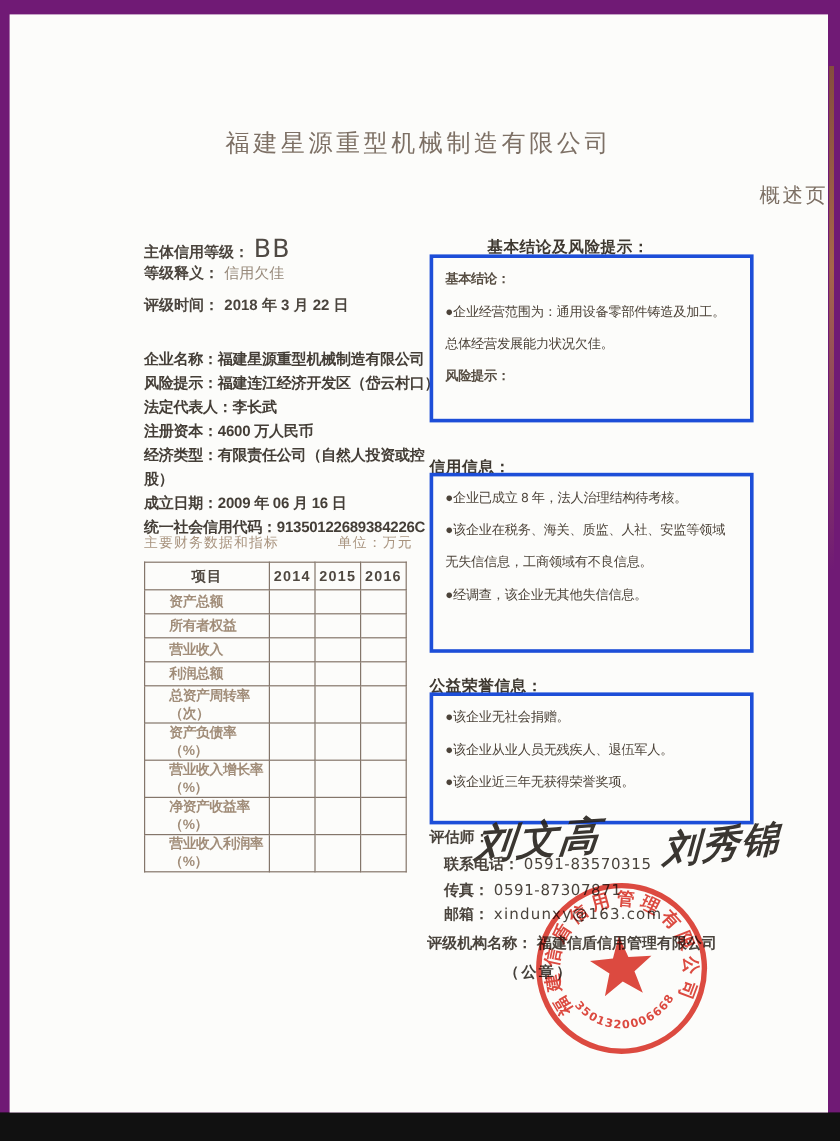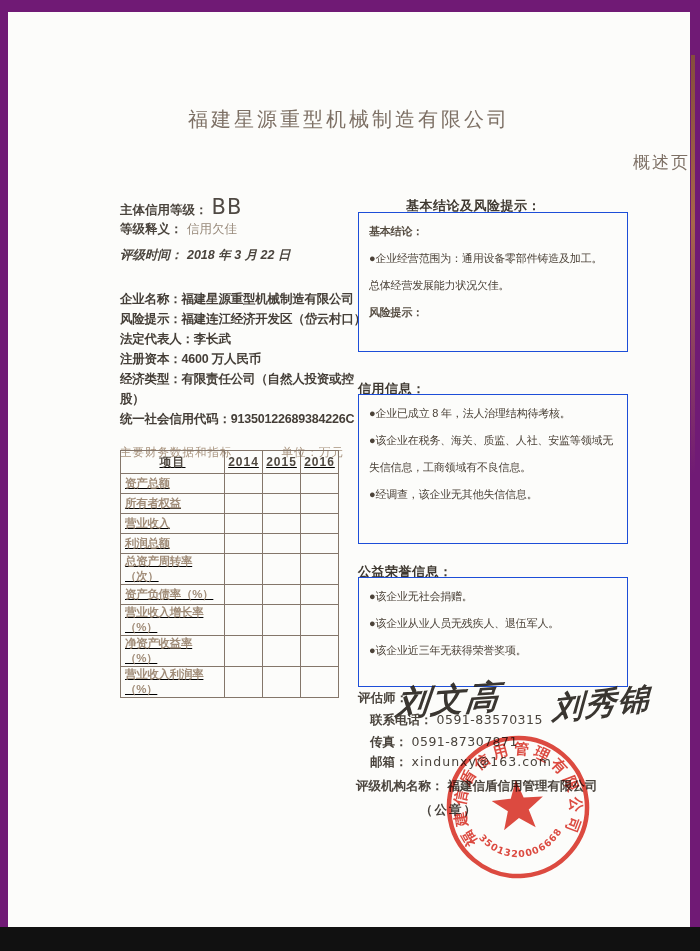--- a/index.html
+++ b/index.html
@@ -17,41 +17,41 @@
     letter-spacing:2px; color:#7d7065; font-weight:500; }
 
   .lbl { color:#4a443d; font-weight:700; font-size:12.5px; }
   .val { color:#4a443d; font-size:12.5px; }
   .faded { color:#97897a; }
 
   .rating-line1 { top:183px; left:112px; display:flex; align-items:baseline; gap:4px; }
   .grade-value { font-size:21px; color:#4f4943; letter-spacing:1px; font-weight:500;
     font-family:"DejaVu Sans",sans-serif; }
   .rating-line2 { top:194px; left:112px;margin-top:13px; }
-  .rating-line3 { top:233px; left:112px;font-style:italic; }
+  .rating-line3 { top:233px; left:112px; }
 
   .company { top:277px; left:112px; width:256px; font-size:12.5px; font-weight:700;
     color:#443e37; line-height:20px; letter-spacing:-0.2px; }
 
   .fin-caption { top:433px; left:112px; width:224px; display:flex; justify-content:space-between;
     font-size:11.5px; color:#a8937e; letter-spacing:1px;text-align:right; }
-  table.fin { top:438px; left:112px; border-collapse:collapse;text-decoration:underline; }
+  table.fin { top:456px; left:112px; border-collapse:collapse; }
   table.fin th, table.fin td { border:1px solid #84766a; }
   table.fin th { height:23px; font-size:12px; color:#4f4840; font-weight:700;
     text-align:center; letter-spacing:1px; }
   table.fin td { height:20px; }
-  td.rlabel { width:104px; font-size:11.5px; color:#a18d79; padding-left:4px;
+  td.rlabel { width:104px; font-size:11.5px; color:#a18d79; padding-left:20px;
     font-weight:600; letter-spacing:-0.3px;margin-left:44px; }
   td.cell, th.ycol { width:38px; }
 
   .sec-heading { font-size:13px; font-weight:700; color:#3e3830; letter-spacing:.5px; }
   .h1 { top:185px; left:350px;margin-left:48px; }
   .h2 { top:368px; left:350px; }
   .h3 { top:551px; left:350px; }
-  .box { left:350px; width:270px; border:1px solid #1d4ed8; padding:5px 10px;
+  .box { left:350px; width:270px; border:3px solid #1d4ed8; padding:5px 10px;
     font-size:11px; line-height:27px; color:#4c4339; letter-spacing:-0.2px; }
   .box1 { top:200px; height:140px; }
   .box2 { top:382px; height:150px; }
   .box3 { top:565px; height:110px; }
   .box .sub { font-weight:600; color:#564d42; }
 
   .foot-line { left:362px; display:flex; gap:4px; align-items:baseline; }
   .num { font-family:"DejaVu Sans",sans-serif; font-size:12.5px; color:#4a443d; letter-spacing:.5px; }
   .assessor { top:678px; left:350px; }
   .agency-line { top:766px; left:348px; }
@@ -87,20 +87,21 @@
       <span class="lbl">评级时间：</span>
       <span class="val" style="font-weight:600">2018 年 3 月 22 日</span>
     </div>
 
     <div class="abs company">
       <div><span>企业名称：</span><span>福建星源重型机械制造有限公司</span></div>
       <div><span>风险提示：</span><span>福建连江经济开发区（岱云村口）</span></div>
       <div><span>法定代表人：</span><span>李长武</span></div>
       <div><span>注册资本：</span><span>4600 万人民币</span></div>
       <div><span>经济类型：</span><span>有限责任公司（自然人投资或控股）</span></div>
+      <div><span>成立日期：</span><span>2009 年 06 月 16 日</span></div>
       <div><span>统一社会信用代码：</span><span>91350122689384226C</span></div>
     </div>
 
     <div class="abs fin-caption">
       <span>主要财务数据和指标</span>
       <span>单位：万元</span>
     </div>
     <table class="abs fin">
       <thead>
         <tr>

